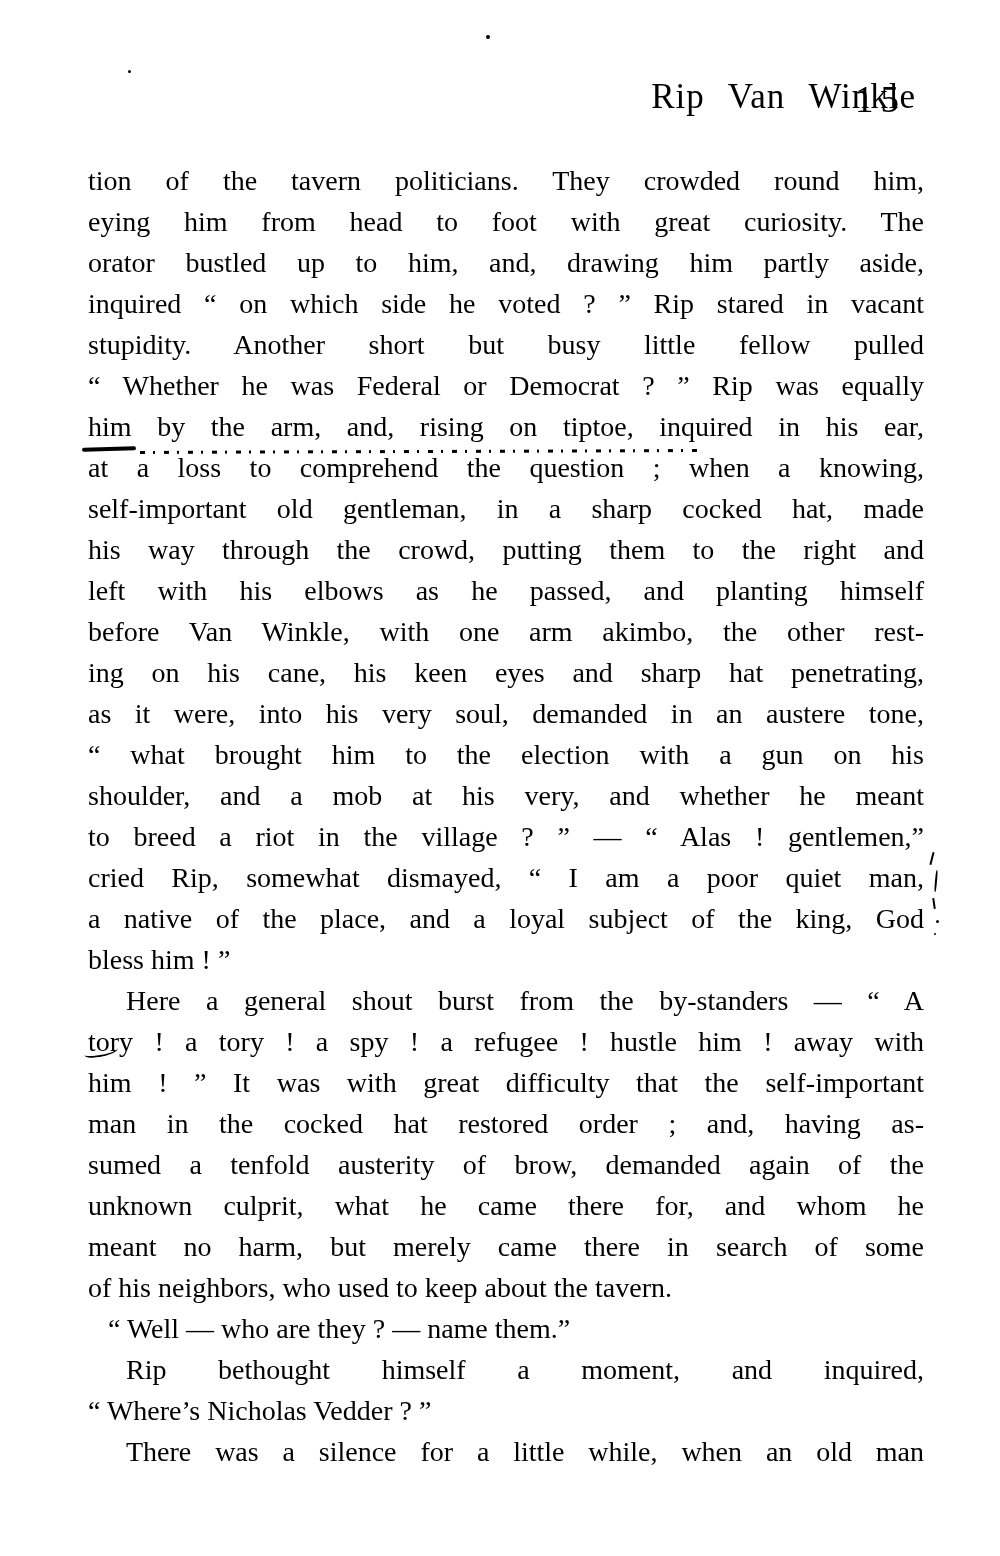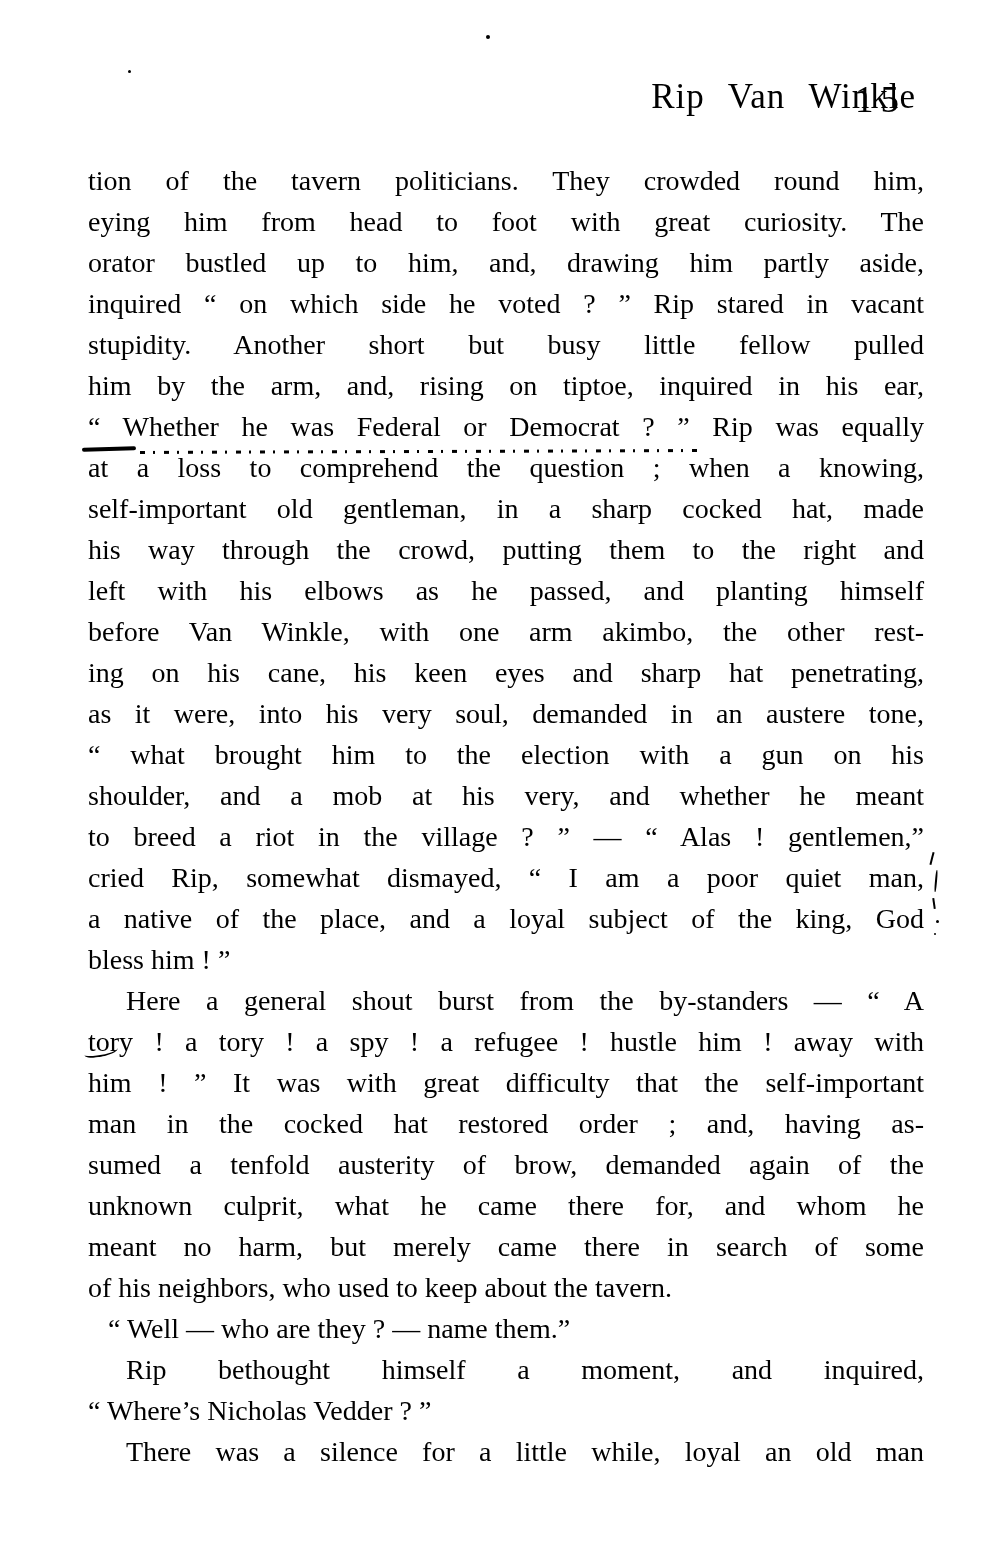--- a/index.html
+++ b/index.html
@@ -98,22 +98,22 @@
     <span class="title">Rip Van Winkle</span>
     <span class="page-number">15</span>
   </div>
 
   <div class="text-block">
     <div class="line">tion of the tavern politicians. They crowded round him,</div>
     <div class="line">eying him from head to foot with great curiosity. The</div>
     <div class="line">orator bustled up to him, and, drawing him partly aside,</div>
     <div class="line">inquired “ on which side he voted ? ” Rip stared in vacant</div>
     <div class="line">stupidity. Another short but busy little fellow pulled</div>
+    <div class="line">“ Whether he was Federal or Democrat ? ” Rip was equally</div>
     <div class="line">him by the arm, and, rising on tiptoe, inquired in his ear,</div>
-    <div class="line">“ Whether he was Federal or Democrat ? ” Rip was equally</div>
     <div class="line">at a loss to comprehend the question ; when a knowing,</div>
     <div class="line">self-important old gentleman, in a sharp cocked hat, made</div>
     <div class="line">his way through the crowd, putting them to the right and</div>
     <div class="line">left with his elbows as he passed, and planting himself</div>
     <div class="line">before Van Winkle, with one arm akimbo, the other rest-</div>
     <div class="line">ing on his cane, his keen eyes and sharp hat penetrating,</div>
     <div class="line">as it were, into his very soul, demanded in an austere tone,</div>
     <div class="line">“ what brought him to the election with a gun on his</div>
     <div class="line">shoulder, and a mob at his very, and whether he meant</div>
     <div class="line">to breed a riot in the village ? ” — “ Alas ! gentlemen,”</div>
@@ -124,21 +124,21 @@
     <div class="line">tory ! a tory ! a spy ! a refugee ! hustle him ! away with</div>
     <div class="line">him ! ” It was with great difficulty that the self-important</div>
     <div class="line">man in the cocked hat restored order ; and, having as-</div>
     <div class="line">sumed a tenfold austerity of brow, demanded again of the</div>
     <div class="line">unknown culprit, what he came there for, and whom he</div>
     <div class="line">meant no harm, but merely came there in search of some</div>
     <div class="line no-justify">of his neighbors, who used to keep about the tavern.</div>
     <div class="line no-justify indent-sm">“ Well — who are they ? — name them.”</div>
     <div class="line indent">Rip bethought himself a moment, and inquired,</div>
     <div class="line no-justify">“ Where’s Nicholas Vedder ? ”</div>
-    <div class="line indent">There was a silence for a little while, loyal an old man</div>
+    <div class="line indent">There was a silence for a little while, when an old man</div>
   </div>
 
   <div class="artifact speck-a"></div>
   <div class="artifact speck-b"></div>
   <div class="artifact smudge-solid"></div>
   <div class="artifact smudge-dashed"></div>
   <div class="artifact squiggle" style="background:transparent;"></div>
   <div class="artifact margin-mark-1"></div>
   <div class="artifact margin-mark-2"></div>
   <div class="artifact margin-mark-3"></div>

